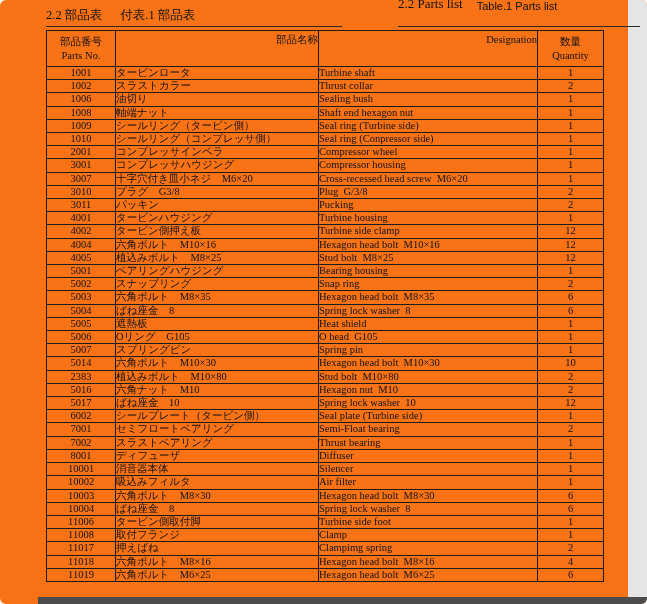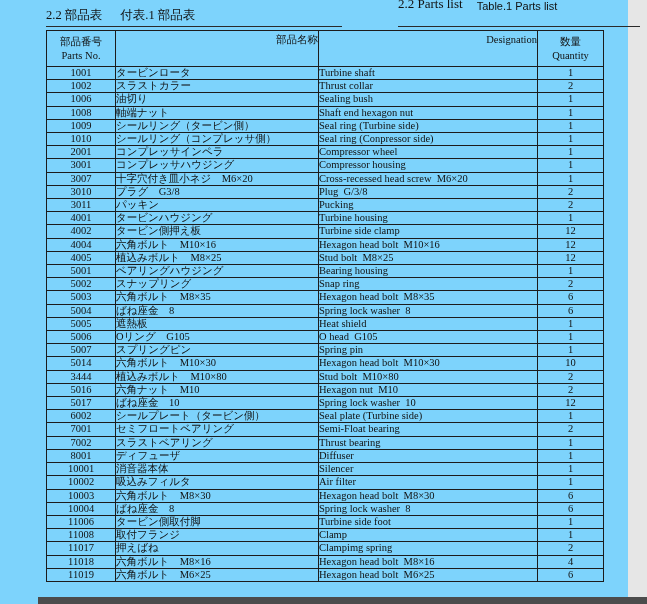--- a/index.html
+++ b/index.html
@@ -1,19 +1,19 @@
 <!DOCTYPE html>
 <html><head>
 <meta charset="utf-8">
 <style>
   * { margin:0; padding:0; box-sizing:border-box; }
   body { background:#ffffff; font-family:"Liberation Serif","DejaVu Serif",serif; }
   .page {
-    position:relative; width:647px; height:604px; background:#7dd3fc;
-    color:#111; overflow:hidden;
+    position:relative; width:647px; height:604px; background:#f97316;
+    color:#111; overflow:hidden;border-radius:6px;
   }
   .scan-right { position:absolute; top:0; left:628px; width:19px; height:604px; background:#e6e6e6; }
   .scan-bottom { position:absolute; top:597px; left:38px; width:609px; height:7px; background:#4c4c4c; }
 
   .title-left {
     position:absolute; left:46px; top:9px; width:296px; height:18px;
     border-bottom:1.5px solid #2a2a2a; display:flex; gap:18px; align-items:flex-end;
     font-size:12.5px; padding-bottom:2px; white-space:pre;
   }
   .title-right {
@@ -244,21 +244,21 @@
         </tr>
 
         <tr>
           <td class="c-no">5014</td>
           <td class="c-name">六角ボルト　M10×30</td>
           <td class="c-des">Hexagon head bolt  M10×30</td>
           <td class="c-qty">10</td>
         </tr>
 
         <tr>
-          <td class="c-no">3444</td>
+          <td class="c-no">2383</td>
           <td class="c-name">植込みボルト　M10×80</td>
           <td class="c-des">Stud bolt  M10×80</td>
           <td class="c-qty">2</td>
         </tr>
 
         <tr>
           <td class="c-no">5016</td>
           <td class="c-name">六角ナット　M10</td>
           <td class="c-des">Hexagon nut  M10</td>
           <td class="c-qty">2</td>

